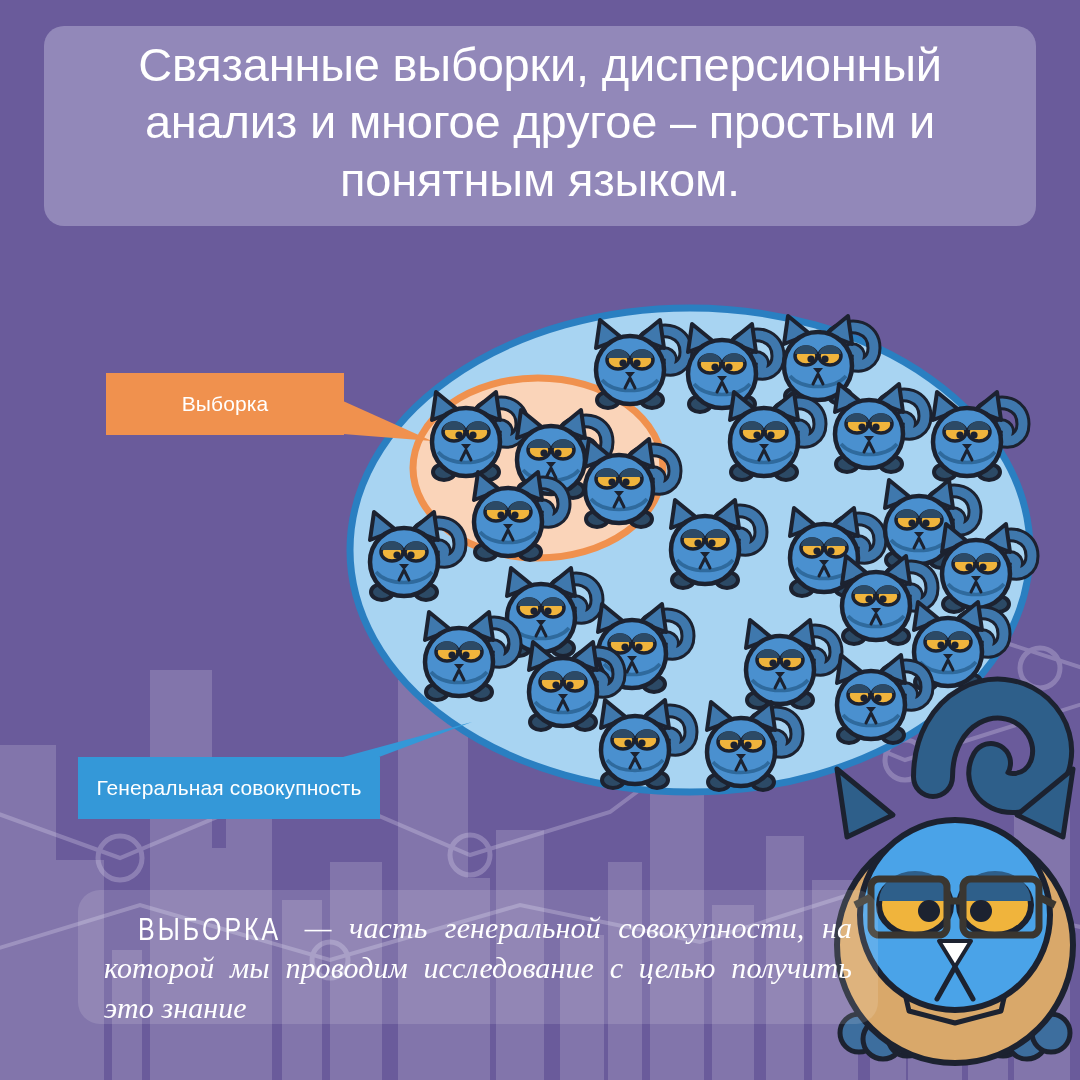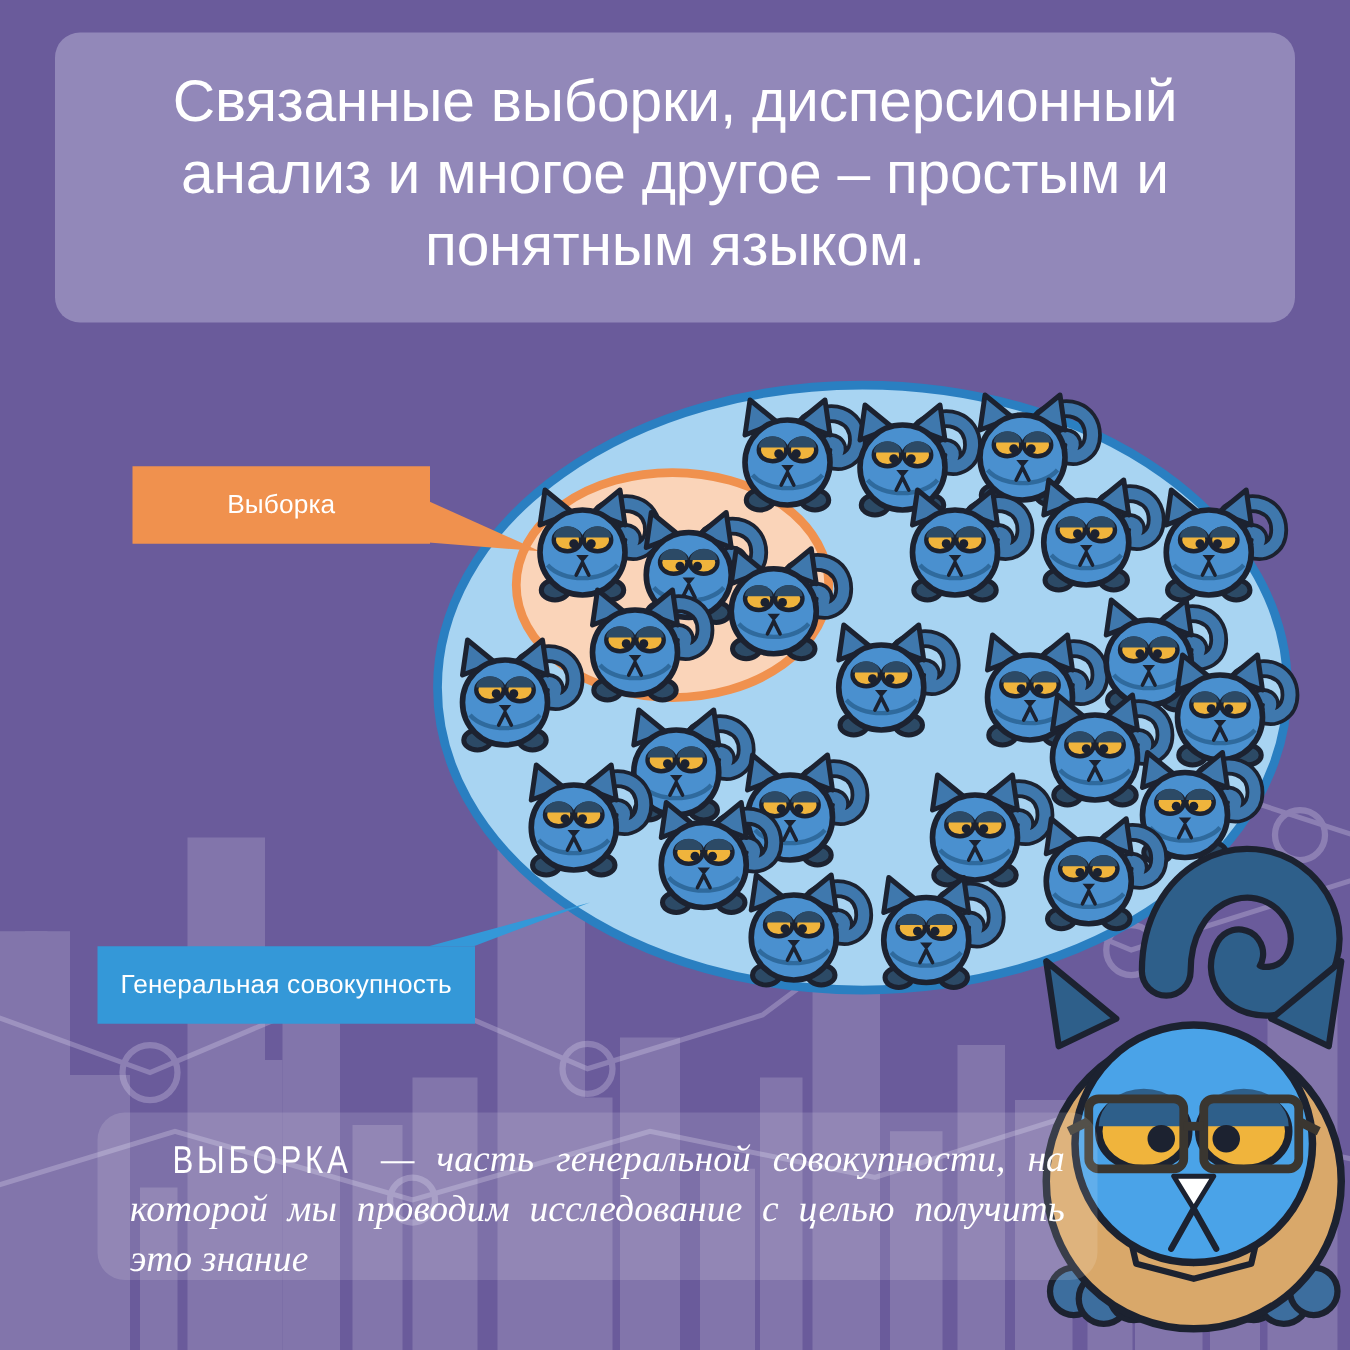--- a/index.html
+++ b/index.html
@@ -9,21 +9,21 @@
     background:#6a5b9b;
   }
   #stage{position:relative;width:1080px;height:1080px;overflow:hidden;background:#6a5b9b;}
   .layer{position:absolute;left:0;top:0;width:1080px;height:1080px;}
   #bgsvg{z-index:1;}
   #mainsvg{z-index:2;}
 
   
   #title-card{
     position:absolute;z-index:4;
-    left:44px;top:26px;width:992px;height:232px;
+    left:44px;top:26px;width:992px;height:200px;
     background:#9288b9;border-radius:20px;
     display:flex;align-items:center;justify-content:center;
     box-sizing:border-box;padding:6px 34px 14px 34px;
   }
   #title-text{
     color:#ffffff;
     font-size:47px;
     line-height:1.22;
     text-align:center;
     letter-spacing:-0.2px;

